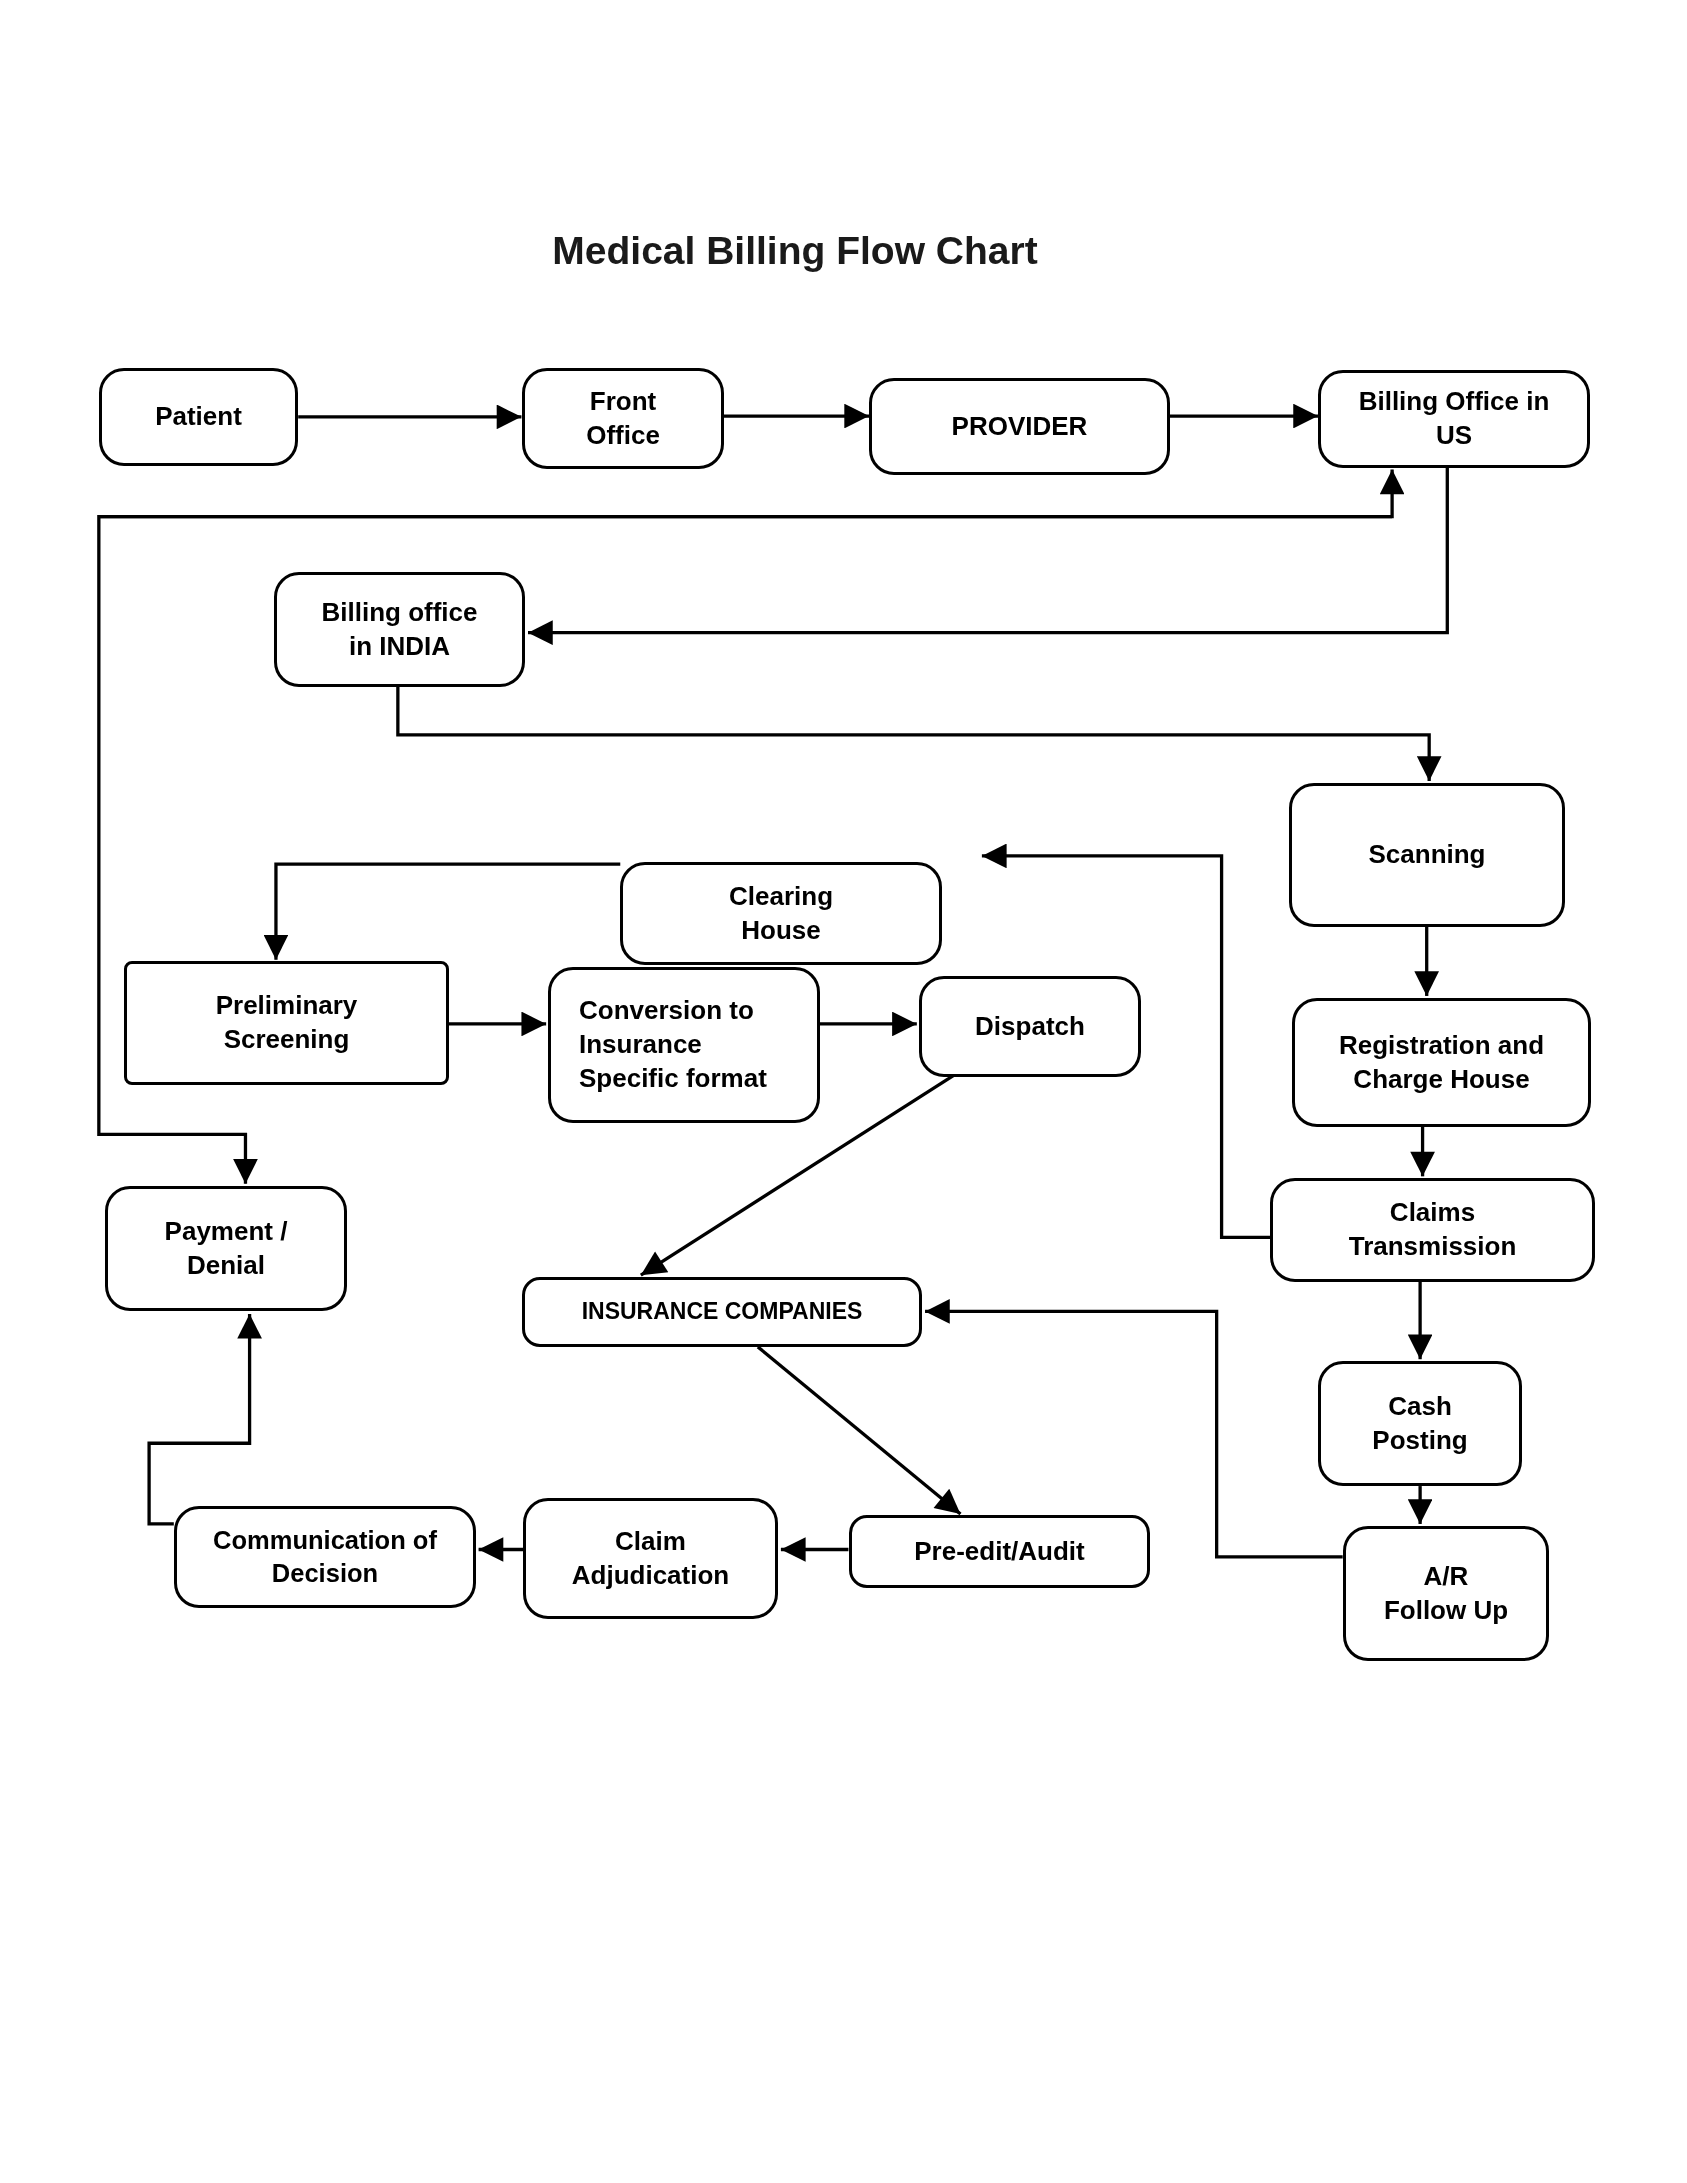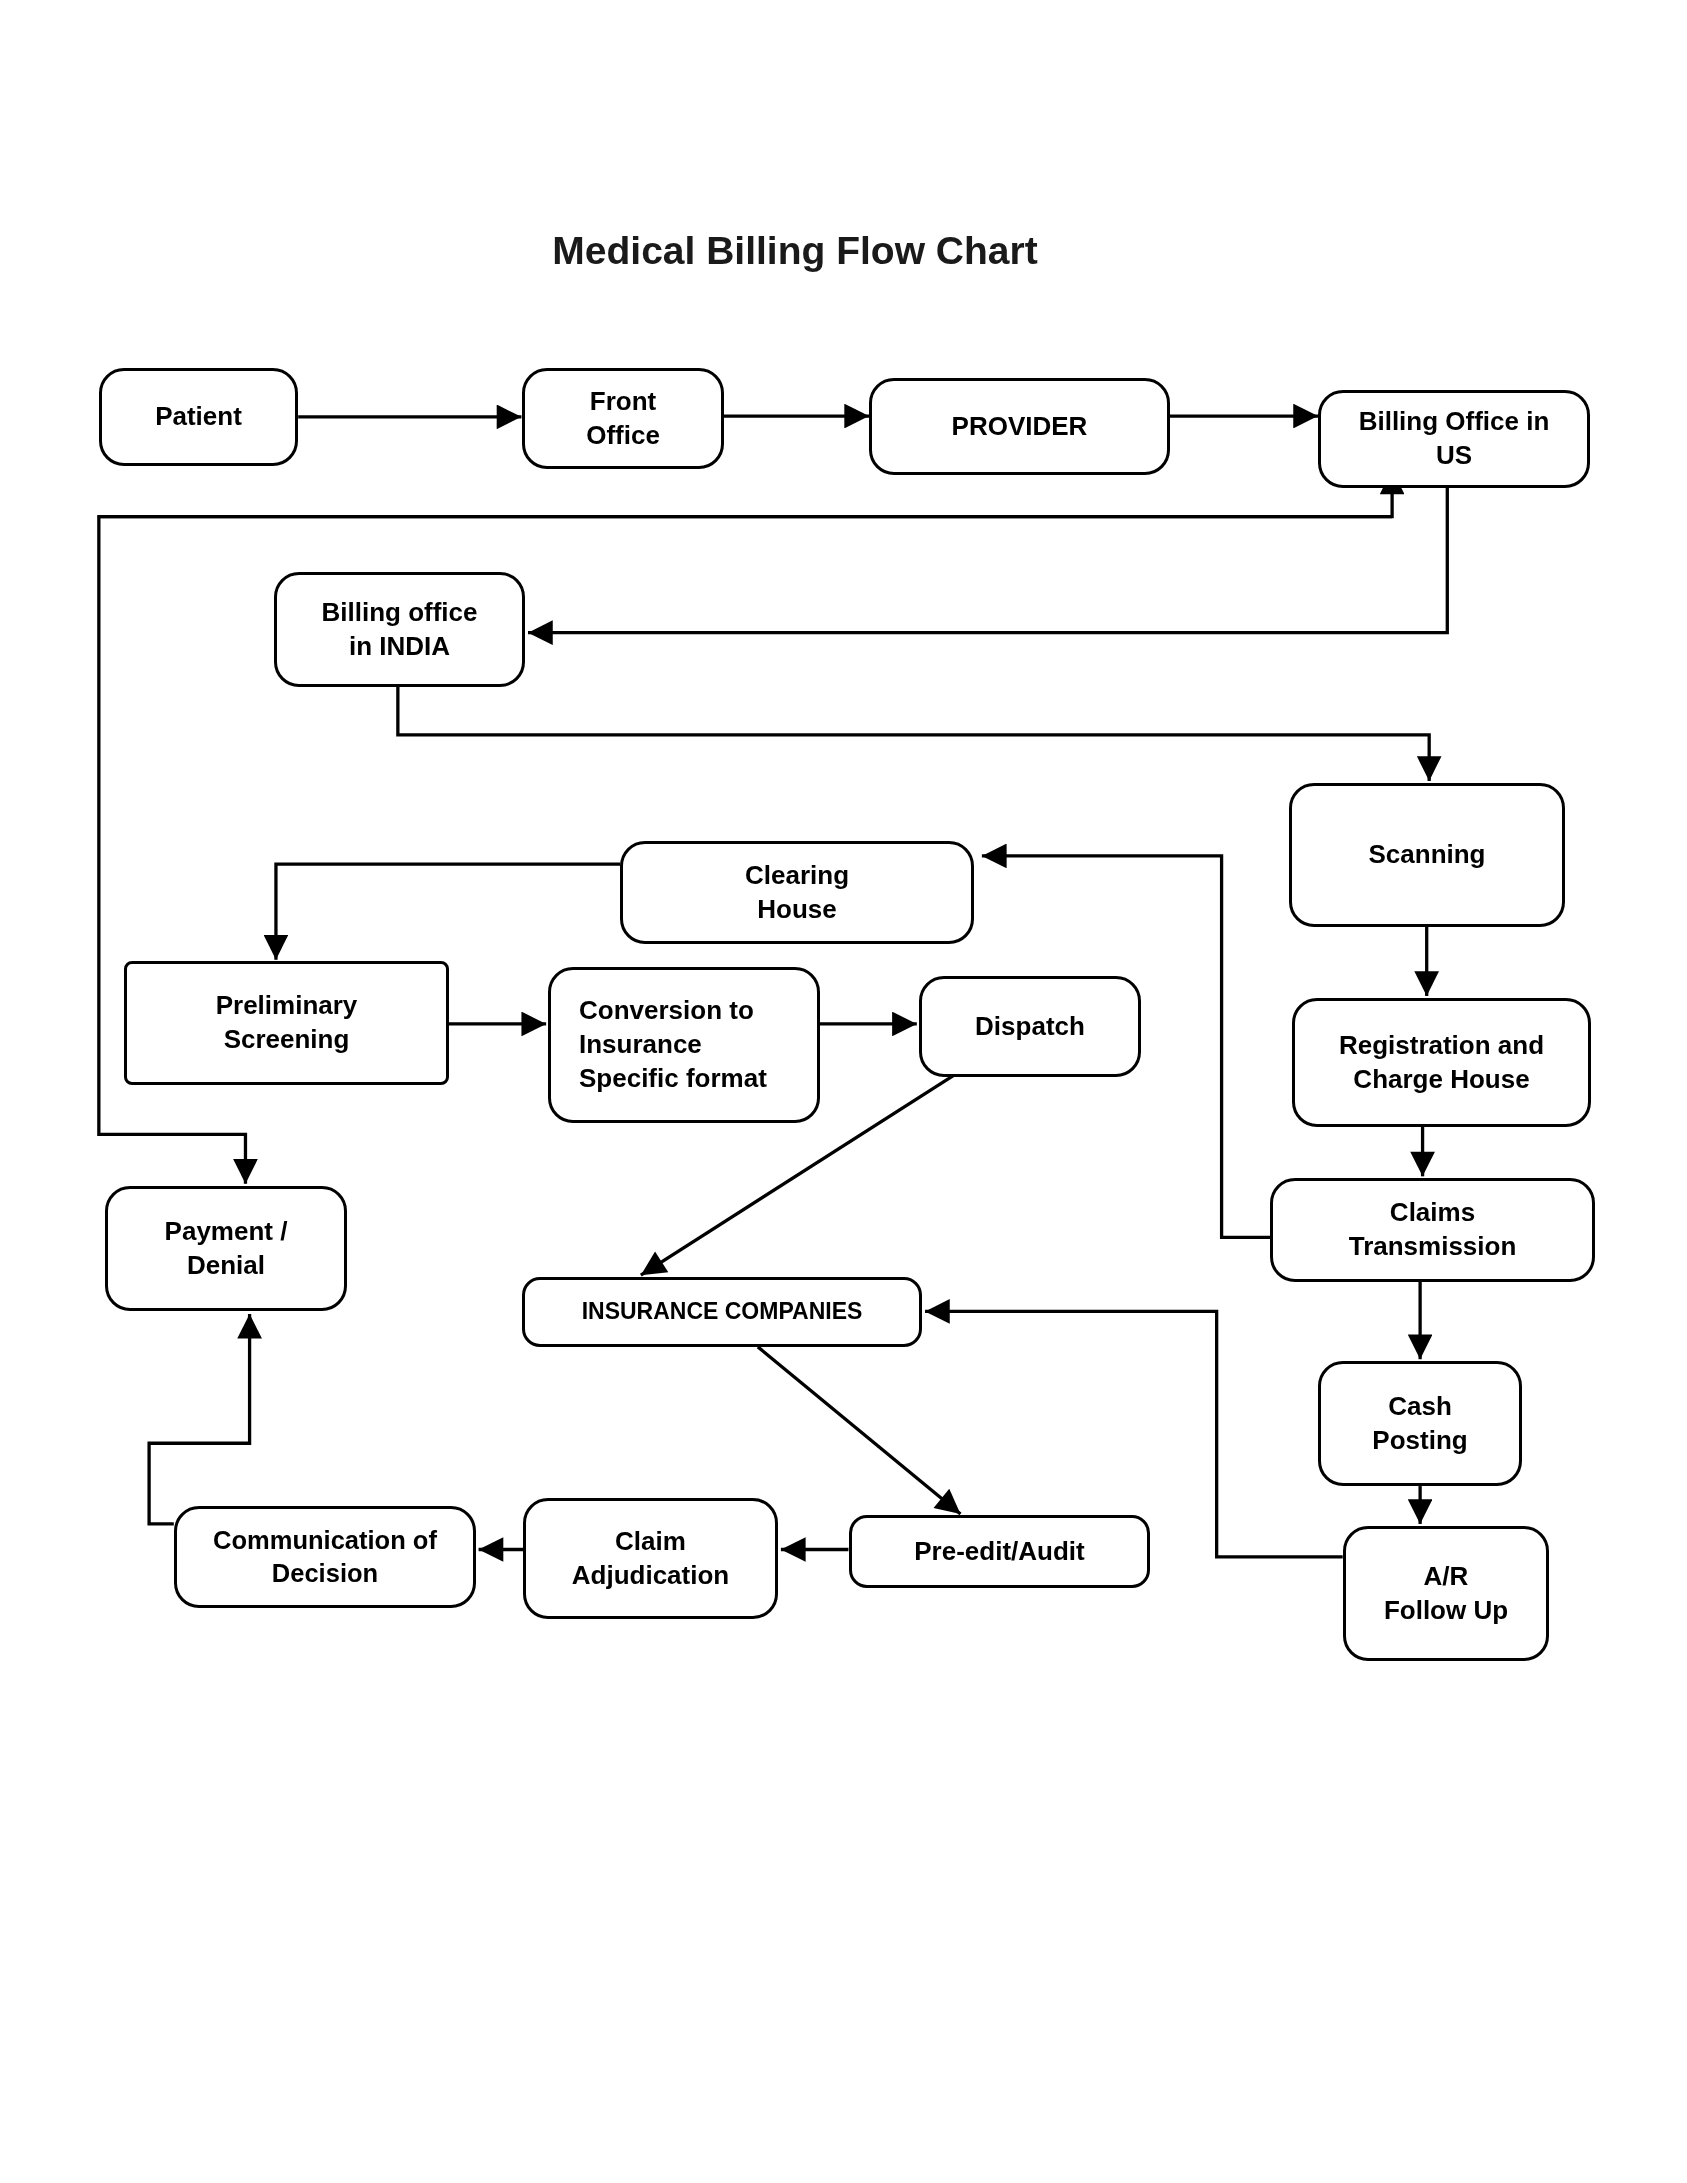--- a/index.html
+++ b/index.html
@@ -67,35 +67,35 @@
 
   <div class="node" style="left:522px;top:368px;width:202px;height:101px">
     <span class="lbl">Front
 Office</span>
   </div>
 
   <div class="node" style="left:869px;top:378px;width:301px;height:97px">
     <span class="lbl">PROVIDER</span>
   </div>
 
-  <div class="node" style="left:1318px;top:390px;width:272px;height:98px">
+  <div class="node" style="left:1318px;top:370px;width:272px;height:98px">
     <span class="lbl">Billing Office in
 US</span>
   </div>
 
   <div class="node" style="left:274px;top:572px;width:251px;height:115px">
     <span class="lbl">Billing office
 in INDIA</span>
   </div>
 
   <div class="node" style="left:1289px;top:783px;width:276px;height:144px">
     <span class="lbl">Scanning</span>
   </div>
 
-  <div class="node" style="left:620px;top:841px;width:354px;height:103px">
+  <div class="node" style="left:620px;top:862px;width:322px;height:103px">
     <span class="lbl">Clearing
 House</span>
   </div>
 
   <div class="node sharp" style="left:124px;top:961px;width:325px;height:124px">
     <span class="lbl">Preliminary
 Screening</span>
   </div>
 
   <div class="node left-text" style="left:548px;top:967px;width:272px;height:156px">

